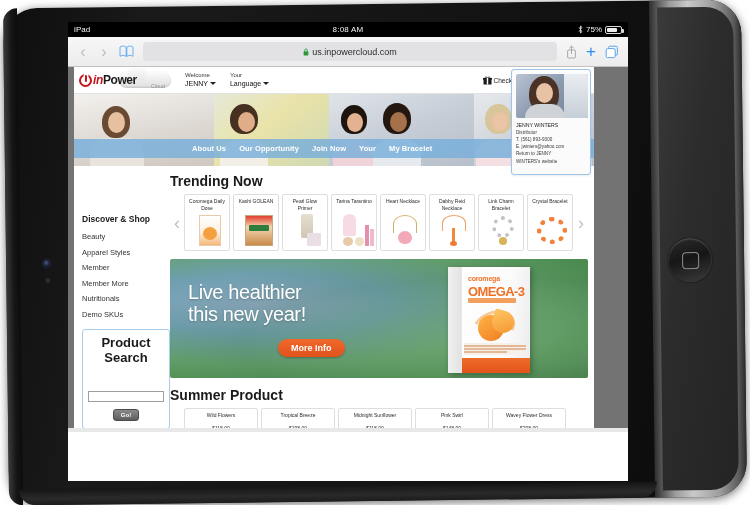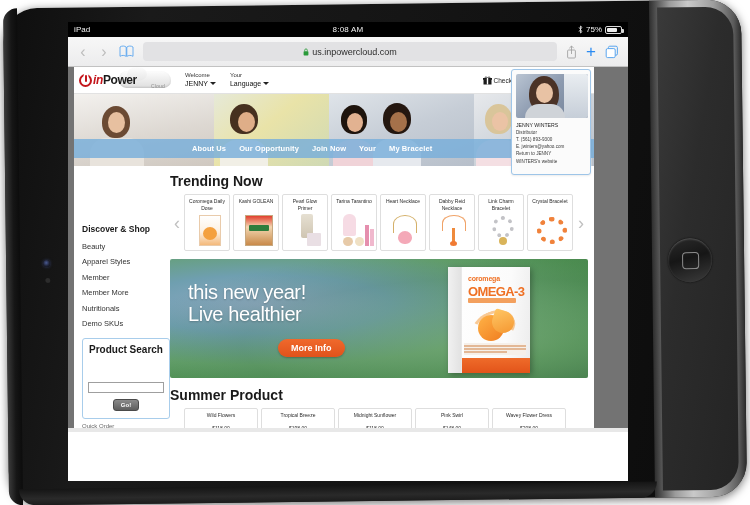--- a/index.html
+++ b/index.html
@@ -200,21 +200,21 @@
 
   
   .body-wrap { display: flex; padding: 7px 0 0 0; align-items: center; }
   .sidebar { width: 96px; padding-left: 8px; }
   .side-title { font-size: 8.5px; font-weight: bold; color: #1a1a1a; margin-bottom: 8px; }
   .side-link { font-size: 7.5px; color: #333; margin-bottom: 6.5px; }
   .search-box {
     margin-top: 10px; border: 1px solid #a8cdeb; border-radius: 3px;
     padding: 5px 5px 7px; text-align: center; background: #fff;
   }
-  .search-title { font-size: 10px; font-weight: bold; color: #1a1a1a; margin-bottom: 20px; }
+  .search-title { font-size: 13px; font-weight: bold; color: #1a1a1a; margin-bottom: 20px; }
   .search-input {
     width: 100%; height: 11px; border: 1px solid #9f9f9f; background: #fff;
     font-size: 6px; padding: 0 2px; font-family: "Liberation Sans", sans-serif;
   }
   .go-btn {
     margin-top: 6px; padding: 2px 7px; font-size: 6px; color: #fff;
     background: linear-gradient(180deg,#8a8a8a 0%,#5e5e5e 100%);
     border: 1px solid #4a4a4a; border-radius: 3px; font-weight: bold;
     font-family: "Liberation Sans", sans-serif; cursor: pointer;
   }
@@ -548,22 +548,22 @@
                 <div class="prod-img">
                     <div style="position:absolute;left:7px;top:4px;width:30px;height:27px;border-radius:50%;border:5px dotted #f0823b;"></div>
                   </div>
               </div>
             </div>
             <div class="car-arrow">›</div>
           </div>
 
           <div class="promo">
             <div class="promo-text">
+              <div>Live healthier</div>
               <div>this new year!</div>
-              <div>Live healthier</div>
             </div>
             <button class="more-info">More Info</button>
             <div class="promo-box">
               <div class="pb-side"></div>
               <div class="pb-brand">coromega</div>
               <div class="pb-title">OMEGA-3</div>
               <div class="pb-sub"></div>
               <div class="pb-orange">
                 <div class="pb-splash"></div>
                 <div class="pb-o1"></div>

